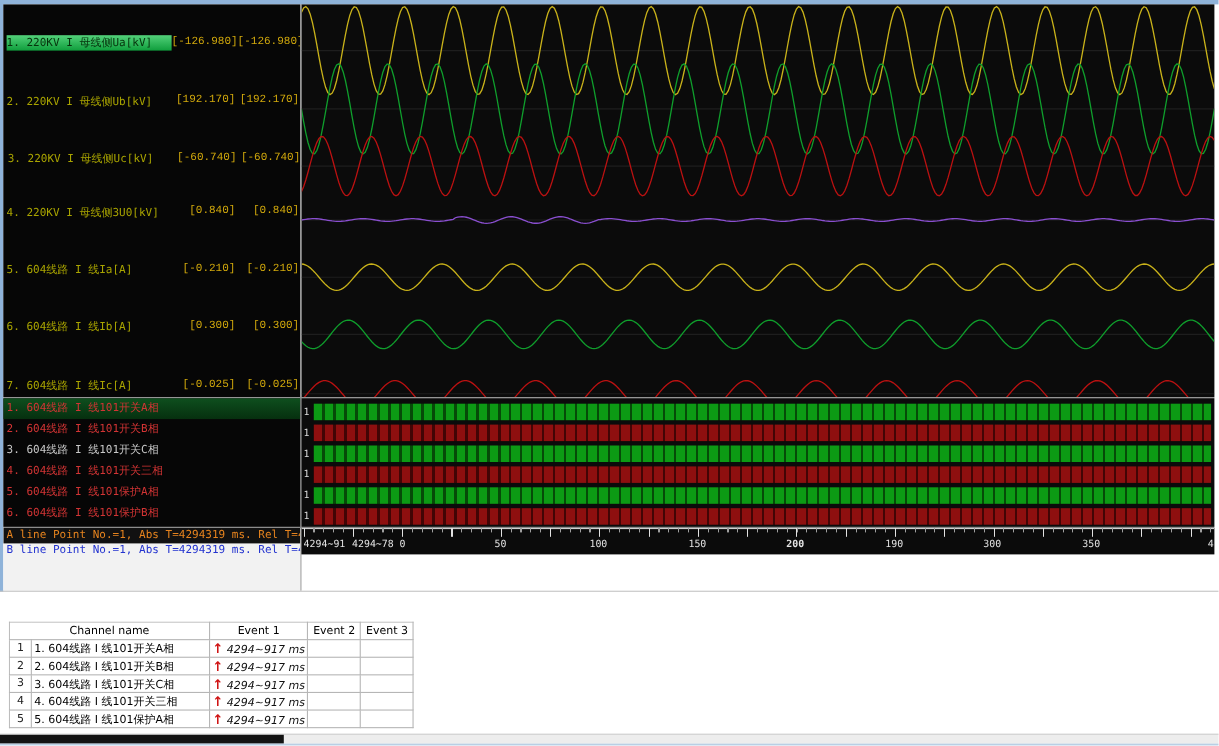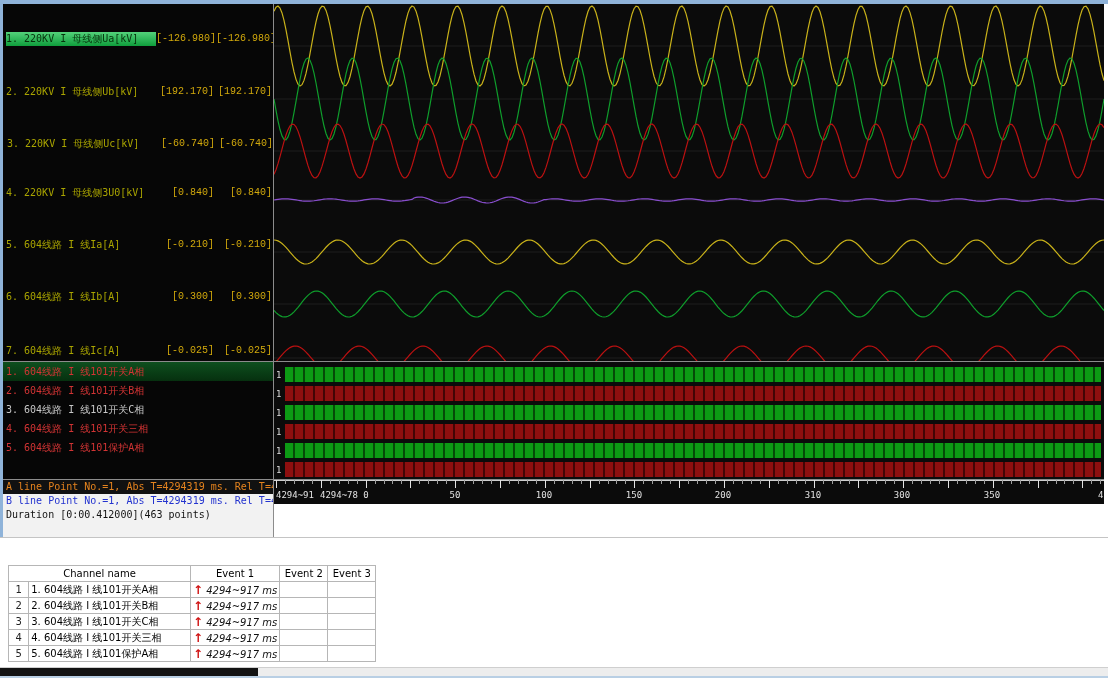--- a/index.html
+++ b/index.html
@@ -144,20 +144,21 @@
 
   <div id="vsplit"></div>
   <div id="hsplit1"></div>
 
   <div id="digital-labels">
       <div class="drow dhl" style="color: rgb(210, 52, 52);">1. 604线路 I 线101开关A相</div>
       <div class="drow" style="color: rgb(210, 52, 52);">2. 604线路 I 线101开关B相</div>
       <div class="drow" style="color: rgb(200, 200, 200);">3. 604线路 I 线101开关C相</div>
       <div class="drow" style="color: rgb(210, 52, 52);">4. 604线路 I 线101开关三相</div>
       <div class="drow" style="color: rgb(210, 52, 52);">5. 604线路 I 线101保护A相</div>
+      <div class="drow" style="color: rgb(210, 52, 52);">6. 604线路 I 线101保护B相</div>
     </div>
   <div id="digital-bars">
       <div class="dbar-row">
         <span class="st">1</span>
         <div class="bar" style="background: repeating-linear-gradient(90deg, rgb(12, 154, 20) 0px, rgb(12, 154, 20) 8px, rgb(6, 74, 8) 8px, rgb(6, 74, 8) 10px);"></div>
       </div>
       <div class="dbar-row">
         <span class="st">1</span>
         <div class="bar" style="background: repeating-linear-gradient(90deg, rgb(142, 15, 15) 0px, rgb(142, 15, 15) 8px, rgb(66, 5, 5) 8px, rgb(66, 5, 5) 10px);"></div>
       </div>
@@ -177,35 +178,34 @@
         <span class="st">1</span>
         <div class="bar" style="background: repeating-linear-gradient(90deg, rgb(142, 15, 15) 0px, rgb(142, 15, 15) 8px, rgb(66, 5, 5) 8px, rgb(66, 5, 5) 10px);"></div>
       </div>
     </div>
 
   <div id="hsplit2"></div>
 
   <div id="status-panel">
     <div id="sline-a" class="sline">A line  Point No.=1, Abs T=4294319 ms.  Rel T=4294319</div>
     <div id="sline-b" class="sline">B line  Point No.=1, Abs T=4294319 ms.  Rel T=4294319</div>
-    <div id="sline-c" class="sline">Duration [0:00.412000](463 points)</div>
   </div>
 
   <div id="timeline">
     <div class="ruler-base"></div>
     <div class="ruler-minor"></div>
     <div class="ruler-major"></div>
   <span class="tlab" style="left: 2px;">4294~91</span>
       <span class="tlab" style="left: 46px;">4294~78</span>
       <span class="tlab" style="left: 92px; transform: translateX(-50%);">0</span>
       <span class="tlab" style="left: 181px; transform: translateX(-50%);">50</span>
       <span class="tlab" style="left: 270px; transform: translateX(-50%);">100</span>
       <span class="tlab" style="left: 360px; transform: translateX(-50%);">150</span>
-      <span class="tlab" style="left: 449px; transform: translateX(-50%);">200</span>
-      <span class="tlab" style="left: 539px; transform: translateX(-50%);">310</span>
+      <span class="tlab" style="left: 449px; transform: translateX(-50%); font-weight: bold;">200</span>
+      <span class="tlab" style="left: 539px; transform: translateX(-50%);">190</span>
       <span class="tlab" style="left: 628px; transform: translateX(-50%);">300</span>
       <span class="tlab" style="left: 718px; transform: translateX(-50%);">350</span>
       <span class="tlab" style="left: 824px;">4</span>
     </div>
 
   <div id="hsplit3"></div>
 
 
   <div id="etable-wrap">
     <table>

